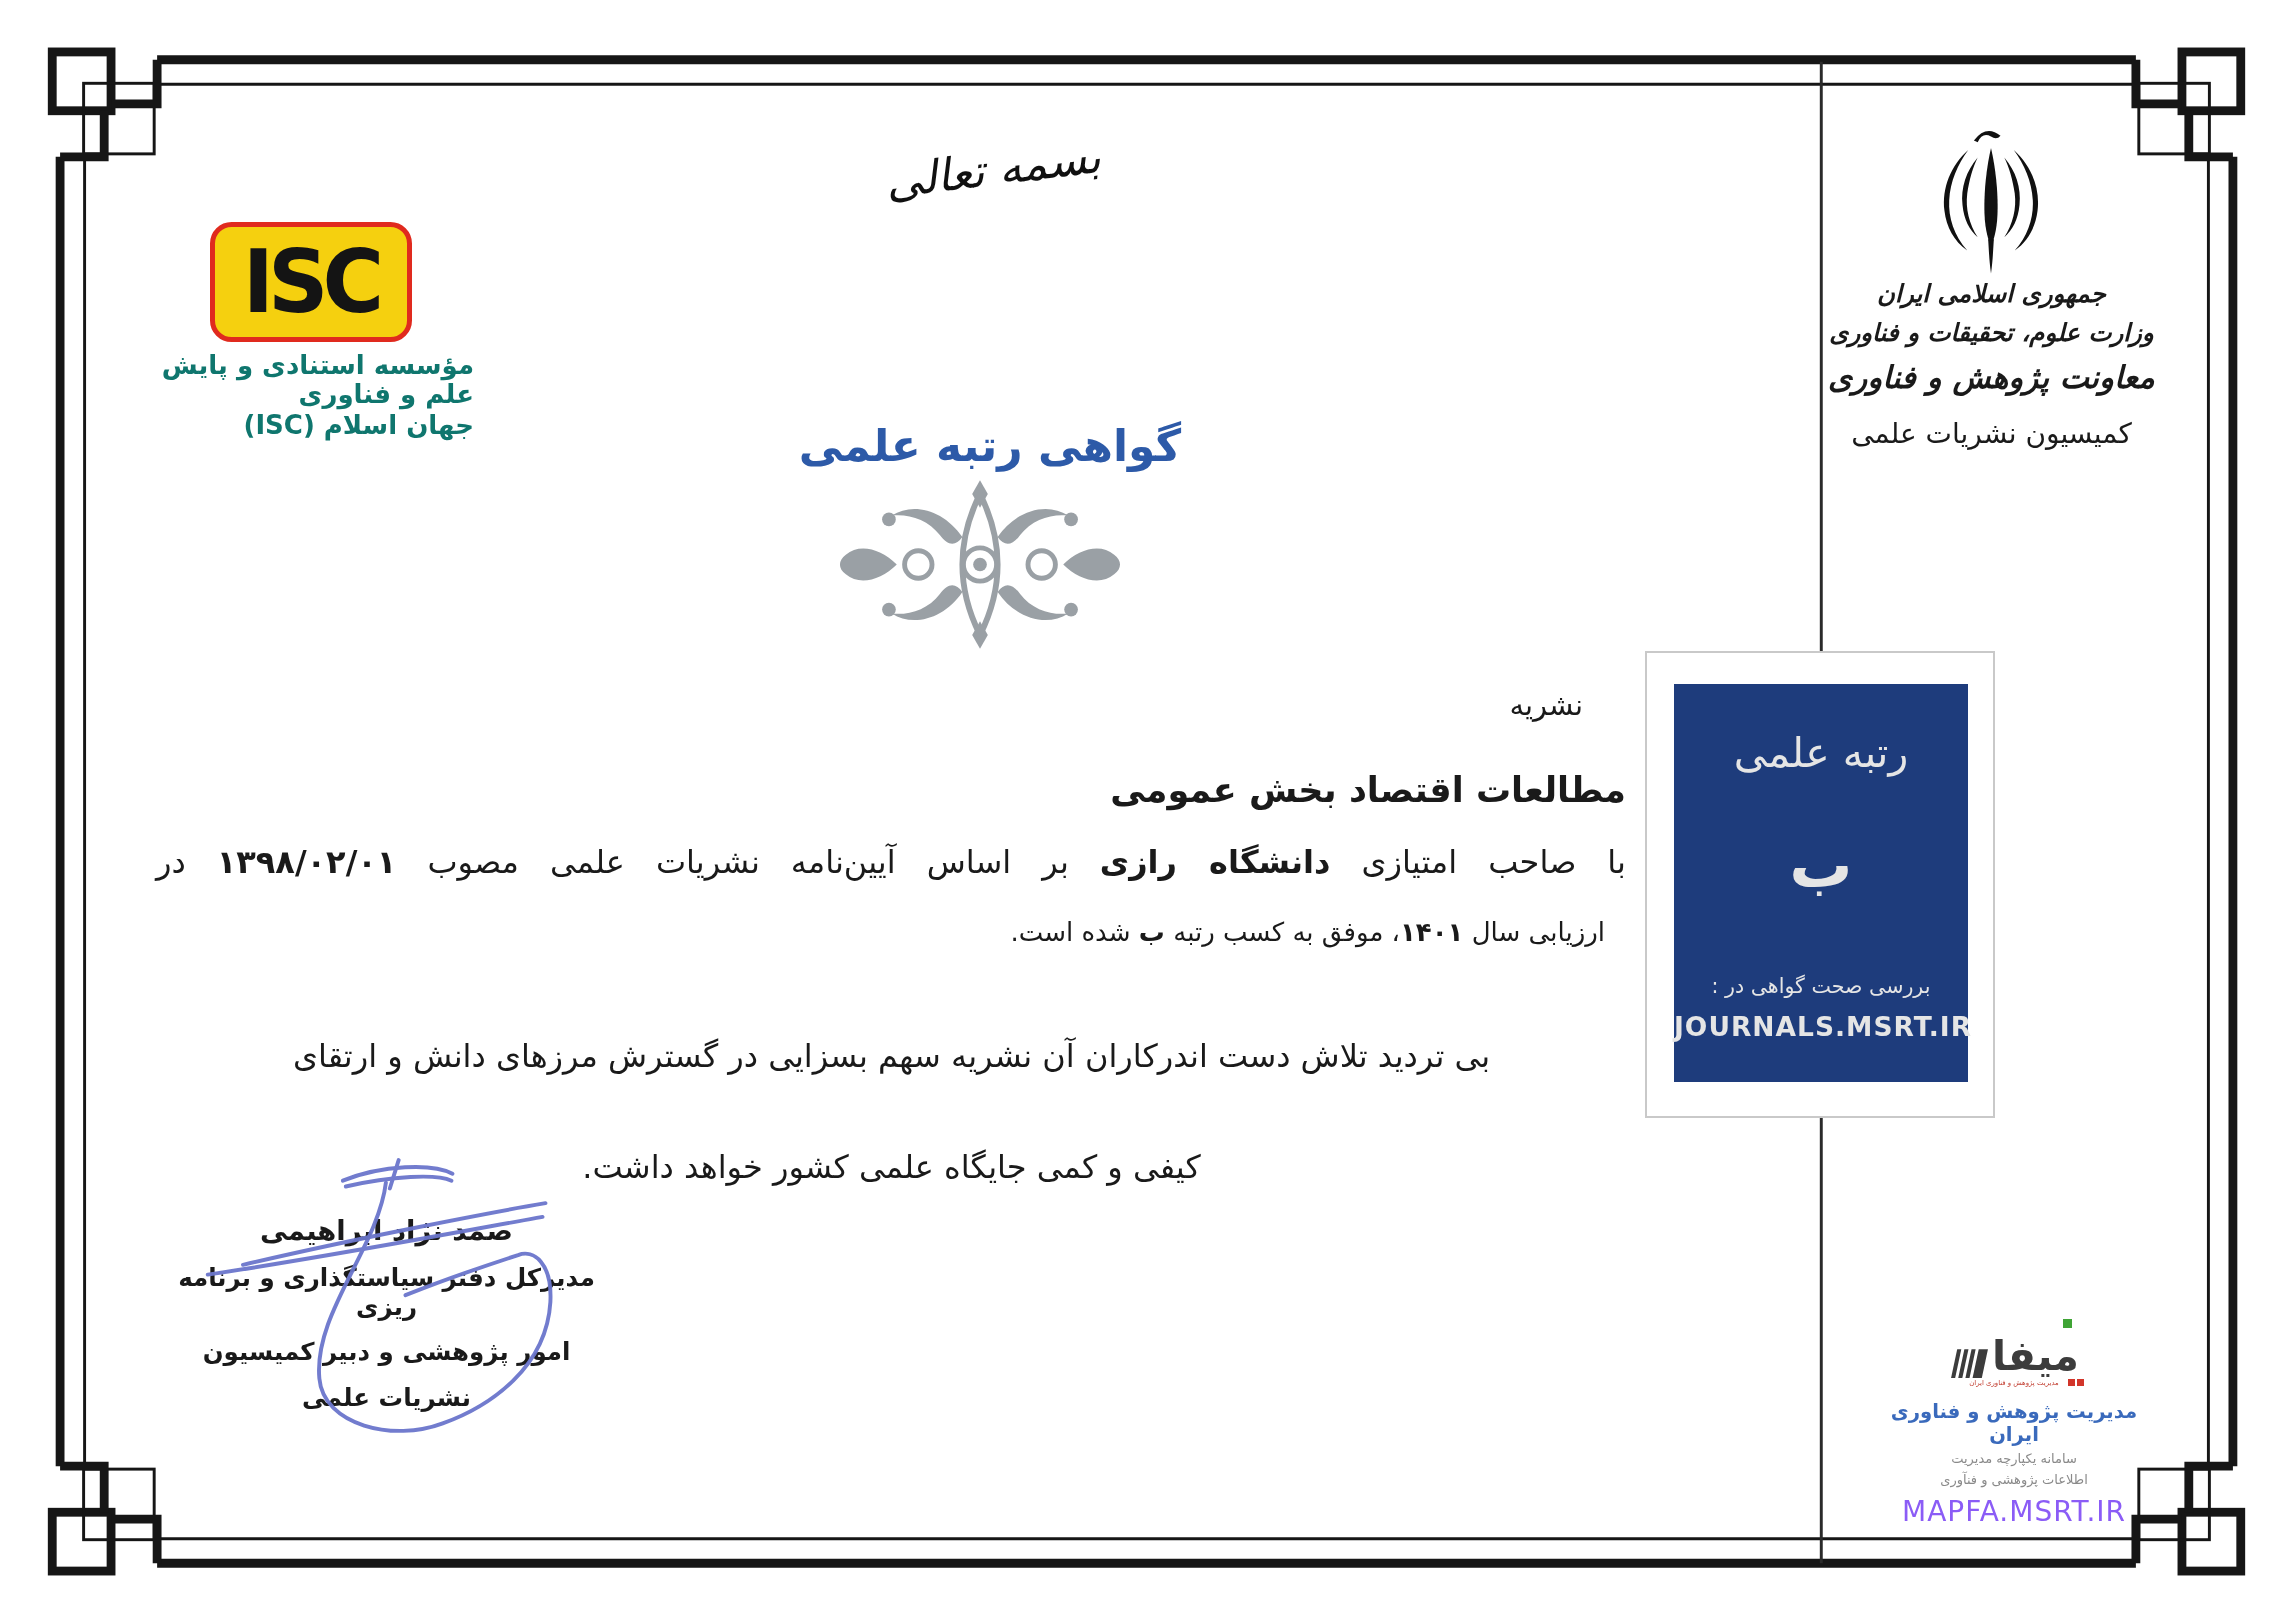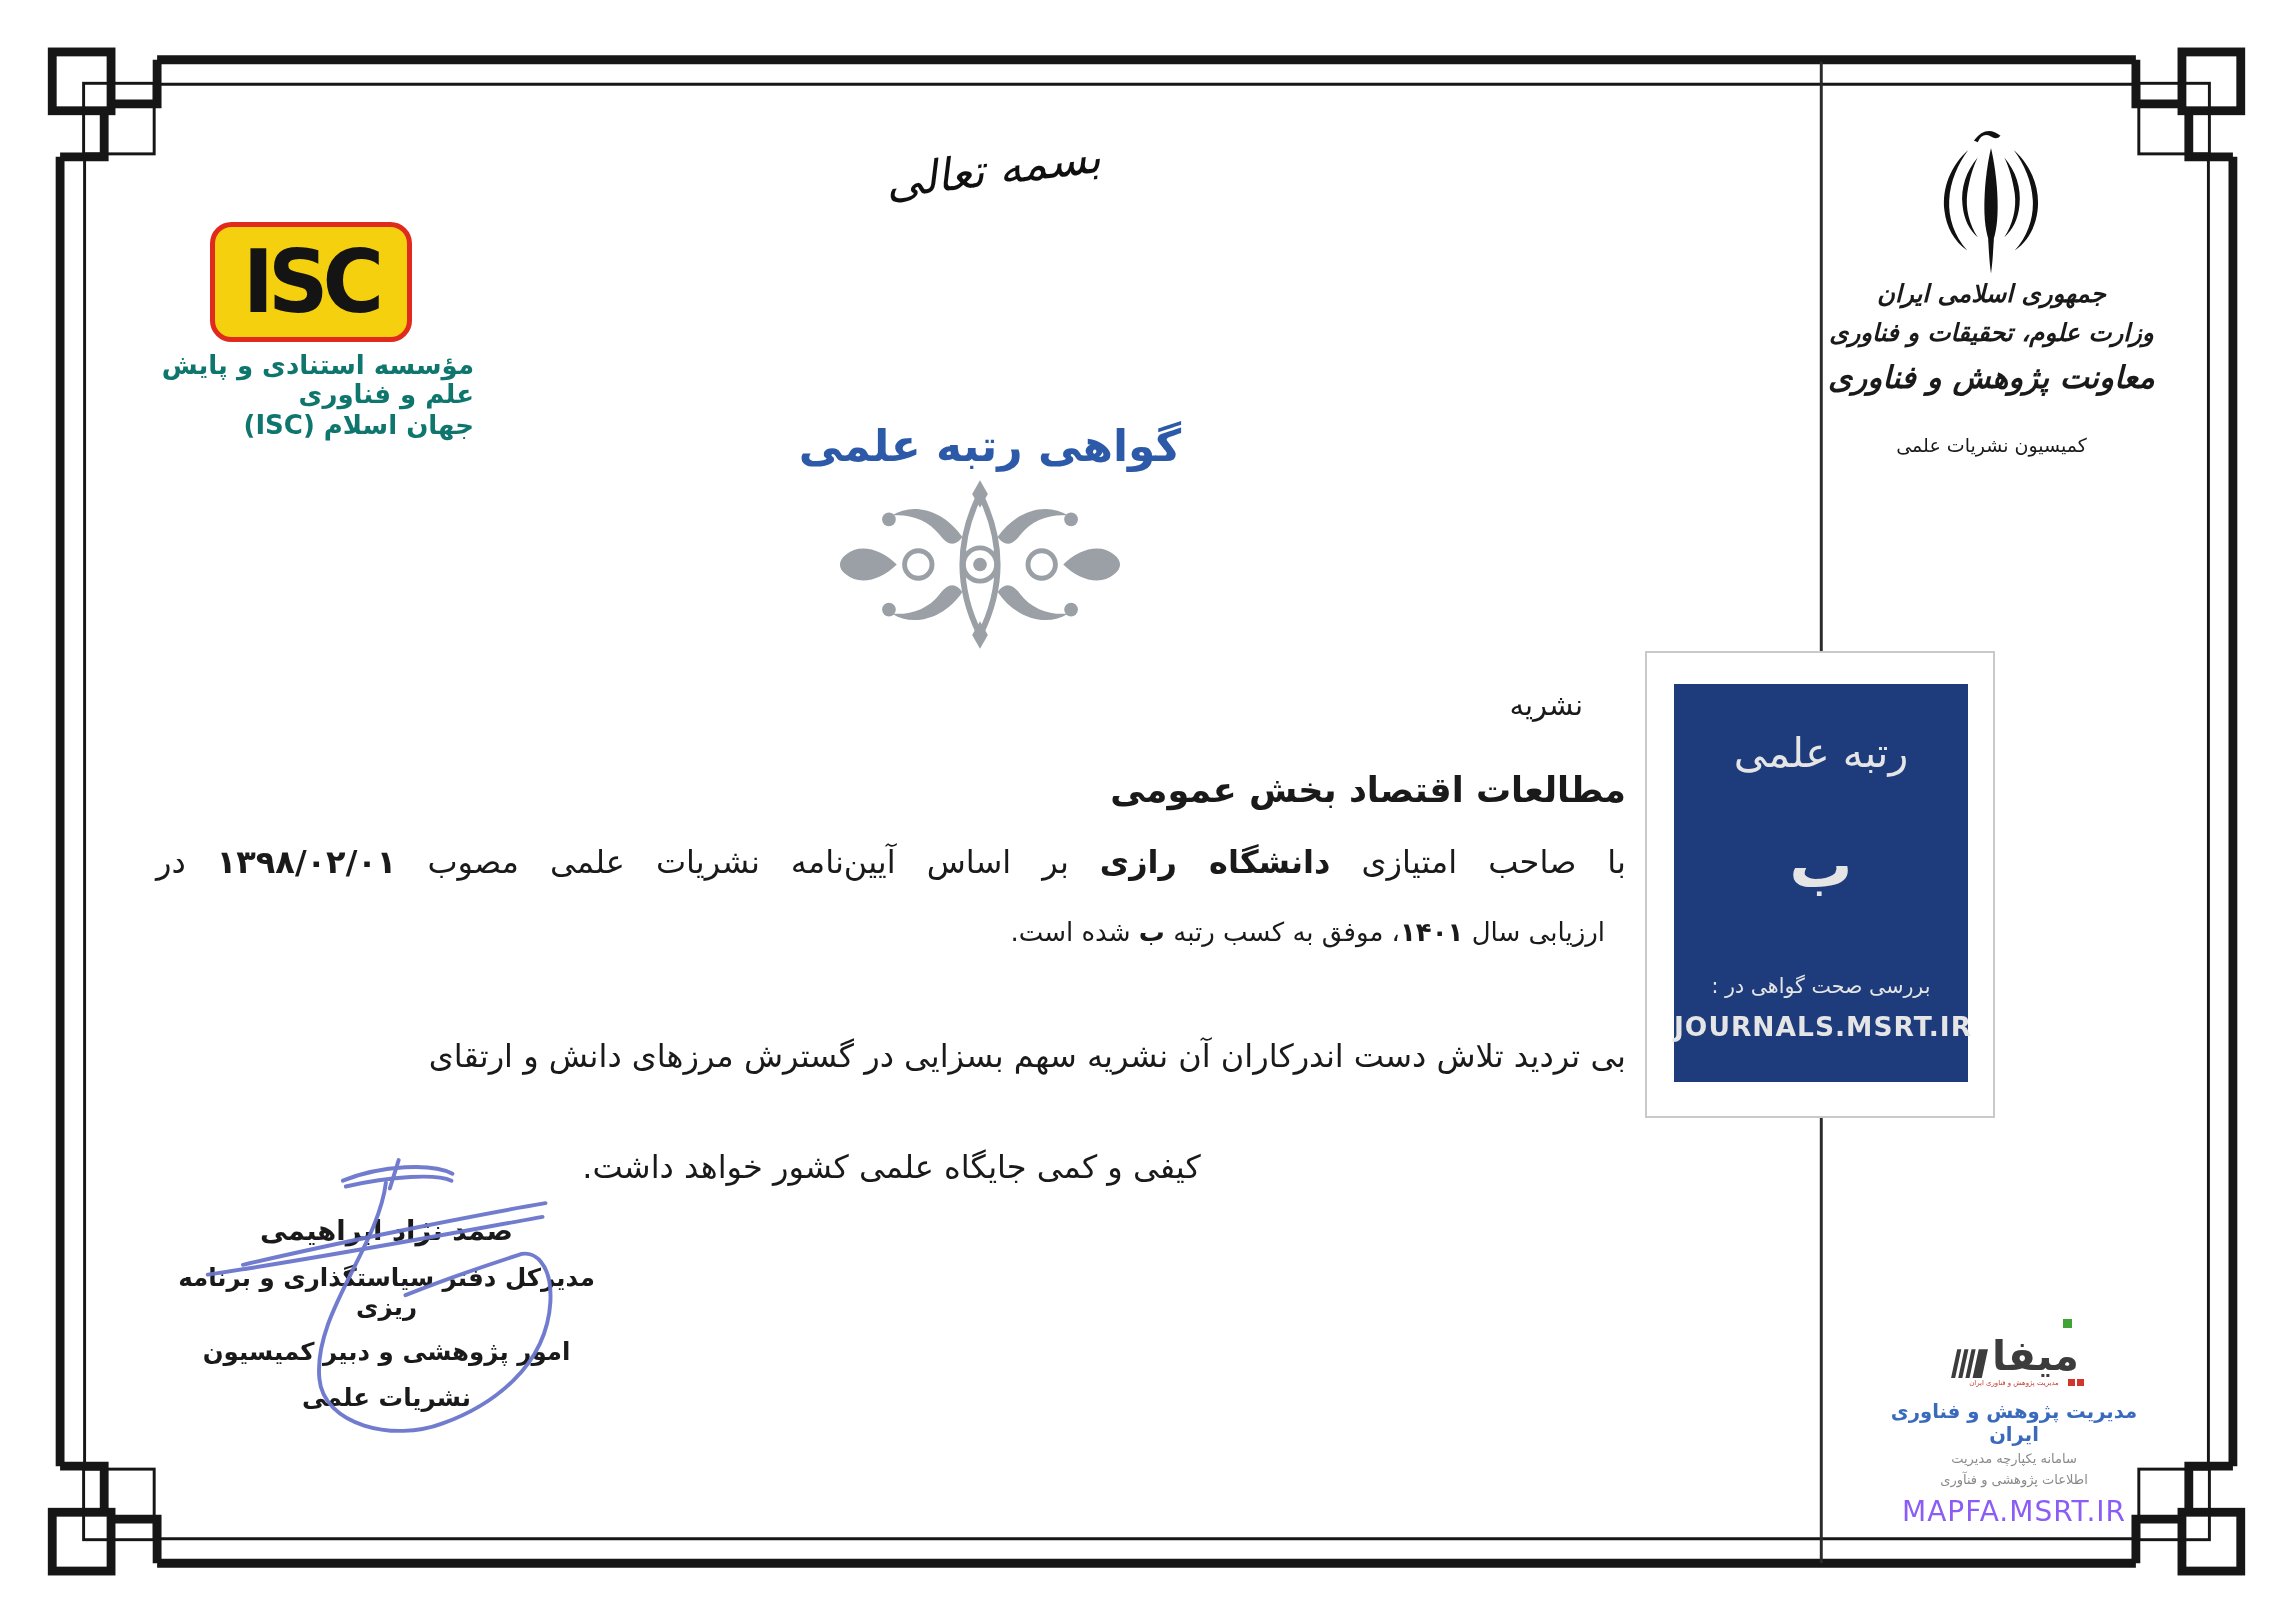--- a/index.html
+++ b/index.html
@@ -27,28 +27,28 @@
 
   
   .cert-title{left:794px; top:420px; width:392px; text-align:center;
     font-size:44px; font-weight:bold; color:var(--title-blue,#2d5aa8);}
 
   
   .ministry{left:1825px; top:276px; width:333px; text-align:center;}
   .ministry .m1{font-size:24.5px; font-weight:bold; font-style:italic; line-height:35px;}
   .ministry .m2{font-size:24.5px; font-weight:bold; font-style:italic; line-height:35px; margin-top:3.9px;}
   .ministry .m3{font-size:31px; font-weight:bold; font-style:italic; line-height:43px; margin-top:5.9px;}
-  .ministry .m4{font-size:19px; line-height:35px; margin-top:29px; letter-spacing:1px;text-align:center;}
+  .ministry .m4{font-size:28px; line-height:35px; margin-top:17px; letter-spacing:1px;text-align:center;}
 
   
   .t-journal-label{right:710px; top:688px; font-size:29px;}
   .t-journal-name{right:667px; top:770px; font-size:35px; font-weight:bold;}
   .t-line1{left:156px; right:667px; top:843px; font-size:32px; text-align:justify; text-align-last:justify;}
   .t-line2{right:688px; top:917px; font-size:26px;}
-  .t-p2l1{left:157px; right:667px; top:1037px; font-size:32px; text-align:right;}
+  .t-p2l1{left:157px; right:667px; top:1037px; font-size:32px; text-align:center;}
   .t-p2l2{left:157px; right:667px; top:1110px; font-size:32px; text-align:center;margin-top:38px;}
 
   
   .white-card{left:1645px; top:651px; width:350px; height:467px; background:#fff;
     border:2px solid #c9c9c9; box-sizing:border-box; z-index:5;}
   .blue-card{left:1674px; top:684px; width:294px; height:398px;
     background:var(--card-blue,#1e3c7c); z-index:6; color:#e5e5e5;}
   .blue-card .rc-heading{position:absolute; top:45px; width:100%; text-align:center; font-size:41px;}
   .blue-card .rc-grade{position:absolute; top:145px; width:100%; text-align:center; font-size:63px; font-weight:bold;}
   .blue-card .rc-verify{position:absolute; top:290px; width:100%; text-align:center; font-size:20.6px;}

